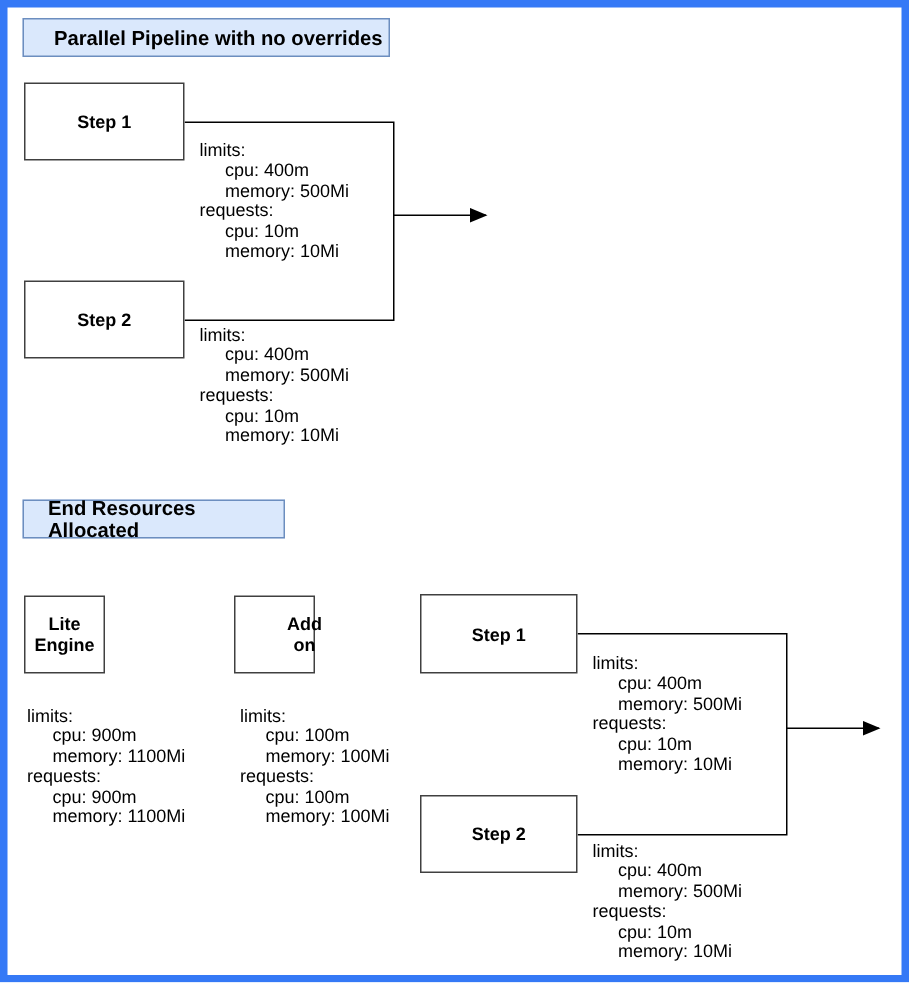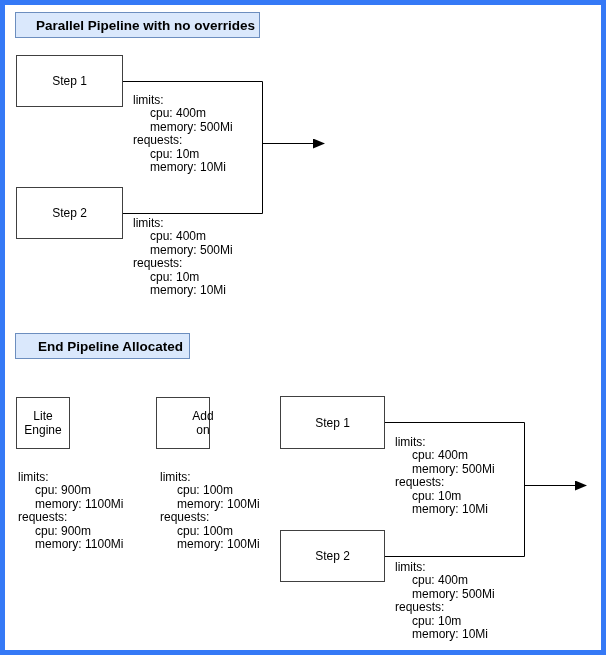--- a/index.html
+++ b/index.html
@@ -44,20 +44,21 @@
     background: #ffffff;
     border: 1.5px solid var(--node-border, #404040);
     display: flex;
     align-items: center;
     justify-content: center;
     text-align: center;
     font-size: 12px;
     white-space: pre-line;
     z-index: 2;
     box-sizing: border-box;
+    font-weight: bold;
   }
   .res {
     position: absolute;
     font-size: 12px;
     line-height: 13.4px;
     white-space: nowrap;
     z-index: 2;
   }
   .res .indent { padding-left: 17px; }
 
@@ -116,21 +117,21 @@
 
   <div class="res r-step2-top">
       <div>limits:</div>
       <div class="indent">cpu: 400m</div>
       <div class="indent">memory: 500Mi</div>
       <div>requests:</div>
       <div class="indent">cpu: 10m</div>
       <div class="indent">memory: 10Mi</div>
     </div>
 
-  <div class="title-box t-end">End Pipeline Allocated</div>
+  <div class="title-box t-end">End Resources Allocated</div>
 
   <div class="node n-lite">Lite
 Engine</div>
 
   <div class="res r-lite">
       <div>limits:</div>
       <div class="indent">cpu: 900m</div>
       <div class="indent">memory: 1100Mi</div>
       <div>requests:</div>
       <div class="indent">cpu: 900m</div>

